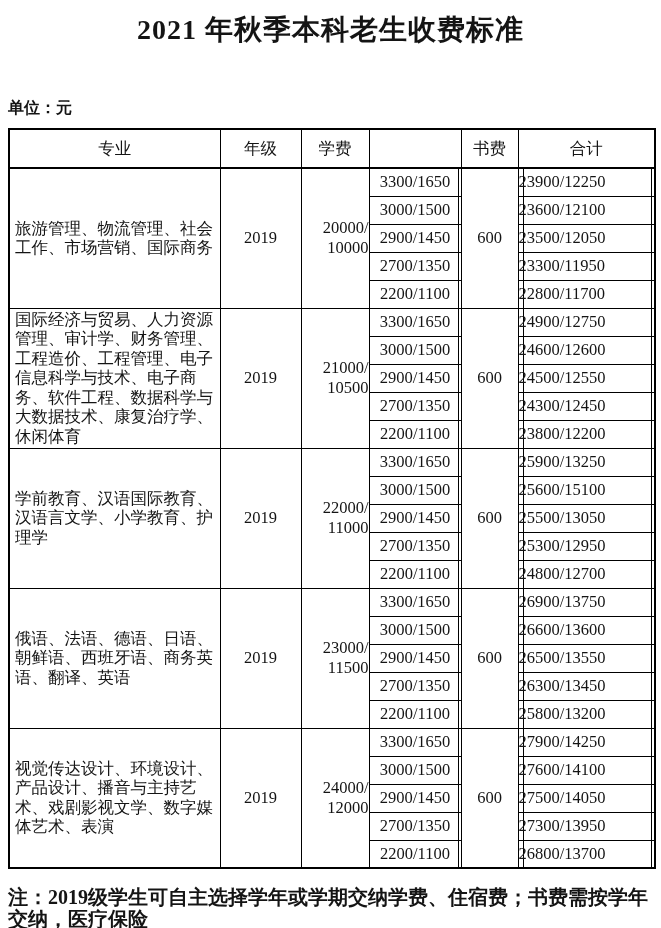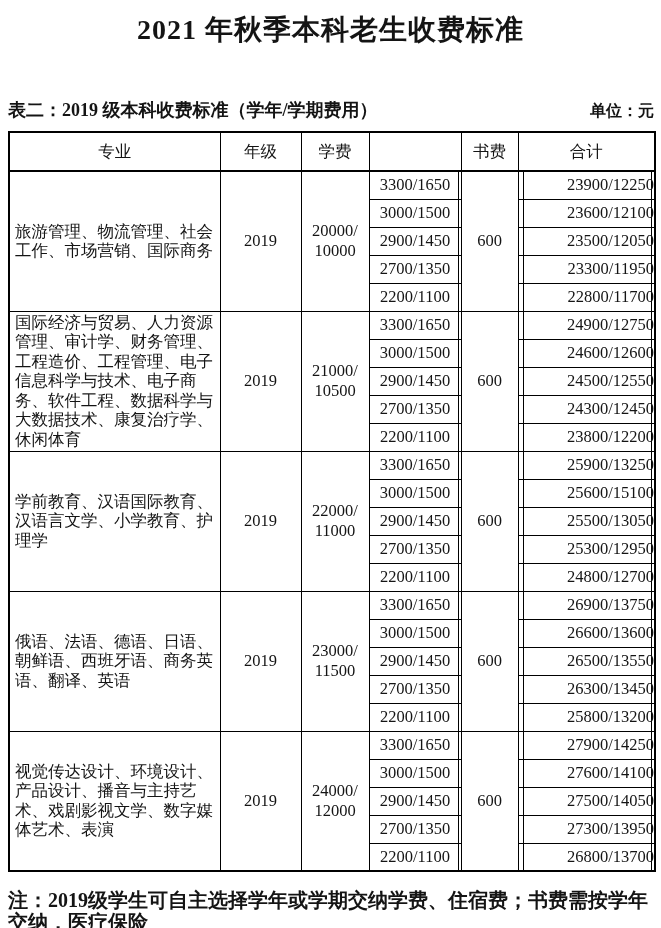--- a/index.html
+++ b/index.html
@@ -27,43 +27,42 @@
     border:1px solid #000;border-bottom:2px solid #000;
     height:29px;font-weight:normal;font-size:16.5px;padding:4px;
   }
   td{border:1px solid #000;font-size:16.5px;padding:0;}
   tr.r{height:28px;}
   td.c{text-align:center;}
   td.major{
     text-align:left;padding:1px 3px 1px 5px;
     font-size:16.5px;line-height:19.5px;
   }
-  td.tuition{text-align:center;line-height:20px;}
+  td.tuition{text-align:right;line-height:20px;}
   td.fee{
     text-align:center;
     box-shadow:inset -2px 0 0 #fff, inset -3px 0 0 #000;
   }
   td.total{
-    text-align:right;
+    text-align:left;
     box-shadow:inset 4px 0 0 #fff, inset 5px 0 0 #000,
                inset -2px 0 0 #fff, inset -3px 0 0 #000;
   }
   .note{
     margin:17px 8px 0 8px;
     font-size:20px;font-weight:bold;line-height:22px;
   }
   .note .l2{padding-left:23px;}
 </style>
 </head>
 <body>
 
 <div class="title">2021 年秋季本科老生收费标准</div>
 
 <div class="subhead">
-  <span class="subtitle">表二：2019 级本科收费标准（学年/学期费用）</span>
   <span class="unit">单位：元</span>
 </div>
 
 <table class="fee-table">
   <colgroup>
     <col style="width:211px">
       <col style="width:81px">
       <col style="width:68px">
     <col style="width:92px">
       <col style="width:57px">

